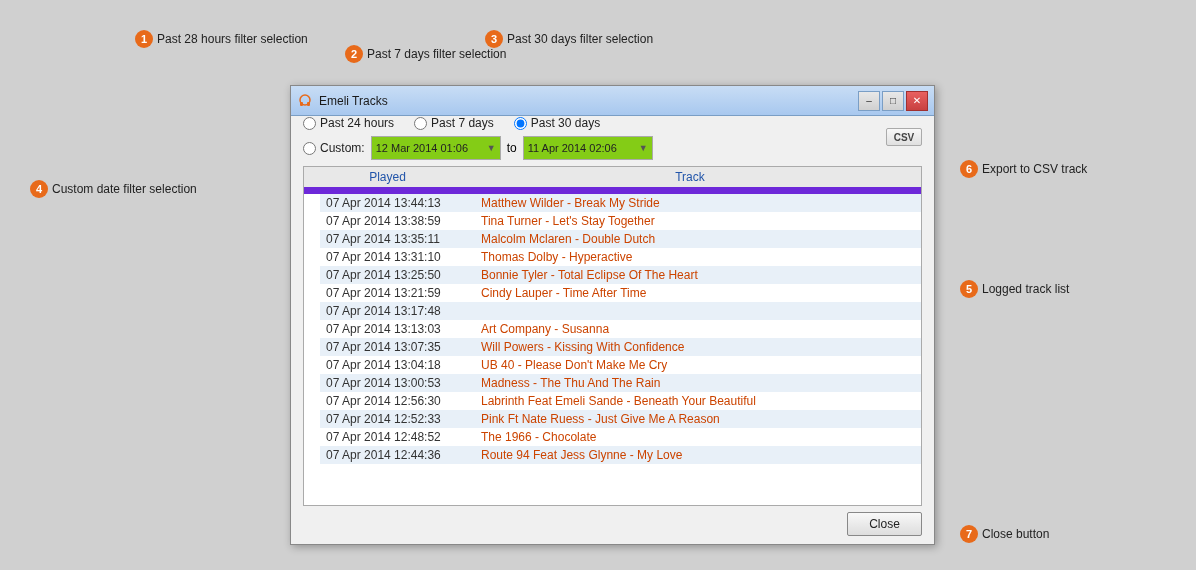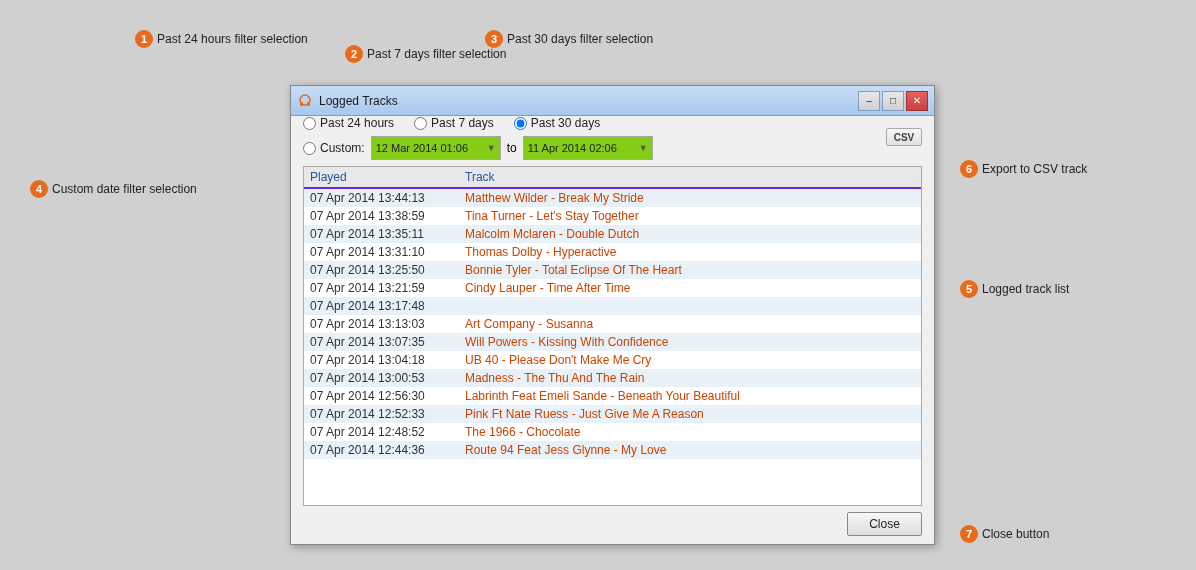--- a/index.html
+++ b/index.html
@@ -183,31 +183,33 @@
       border: 1px solid #aaa;
       background: white;
       overflow: hidden;
       display: flex;
       flex-direction: column;
     }
     .track-list-header {
       display: grid;
       grid-template-columns: 155px 1fr;
       background: #e8e8e8;
-      border-bottom: 2px solid #6d28d9;
+      border-bottom: 7px solid #6d28d9;
       padding: 3px 6px;
+      text-align: center;
     }
     .header-cell {
       font-size: 12px;
       font-weight: normal;
       color: #2255aa;
     }
     .track-list-body {
       overflow-y: scroll;
       flex: 1;
+      margin-left: 16px;
     }
     .track-row {
       display: grid;
       grid-template-columns: 155px 1fr;
       padding: 2px 6px;
       font-size: 12px;
     }
     .track-row:nth-child(odd) {
       background: #e8f0f8;
     }
@@ -239,21 +241,21 @@
       color: #222;
       border-radius: 2px;
     }
   </style>
 </head>
 <body>
 
 <div class="annotation" style="left:135px; top:30px;">
   <span class="annotation-line">
     <span class="badge">1</span>
-    <span>Past 24 hours filter selection</span>
+    <span>Past 28 hours filter selection</span>
   </span>
 </div>
 
 <div class="annotation" style="left:345px; top:45px;">
   <span class="annotation-line">
     <span class="badge">2</span>
     <span>Past 7 days filter selection</span>
   </span>
 </div>
 
@@ -294,21 +296,21 @@
 
 <div class="window">
 
   <div class="titlebar">
 
     <svg class="titlebar-icon" viewBox="0 0 16 16">
       <circle cx="8" cy="7" r="5" fill="none" stroke="#e86a1a" stroke-width="1.5"></circle>
       <rect x="3" y="9" width="3" height="4" rx="1" fill="#e86a1a"></rect>
       <rect x="10" y="9" width="3" height="4" rx="1" fill="#e86a1a"></rect>
     </svg>
-    <span class="titlebar-title">Logged Tracks</span>
+    <span class="titlebar-title">Emeli Tracks</span>
     <div class="titlebar-buttons">
       <button class="tb-btn">–</button>
       <button class="tb-btn">□</button>
       <button class="tb-btn close-btn">✕</button>
     </div>
   </div>
 
   <div class="content">
 
     <div class="filter-row">

